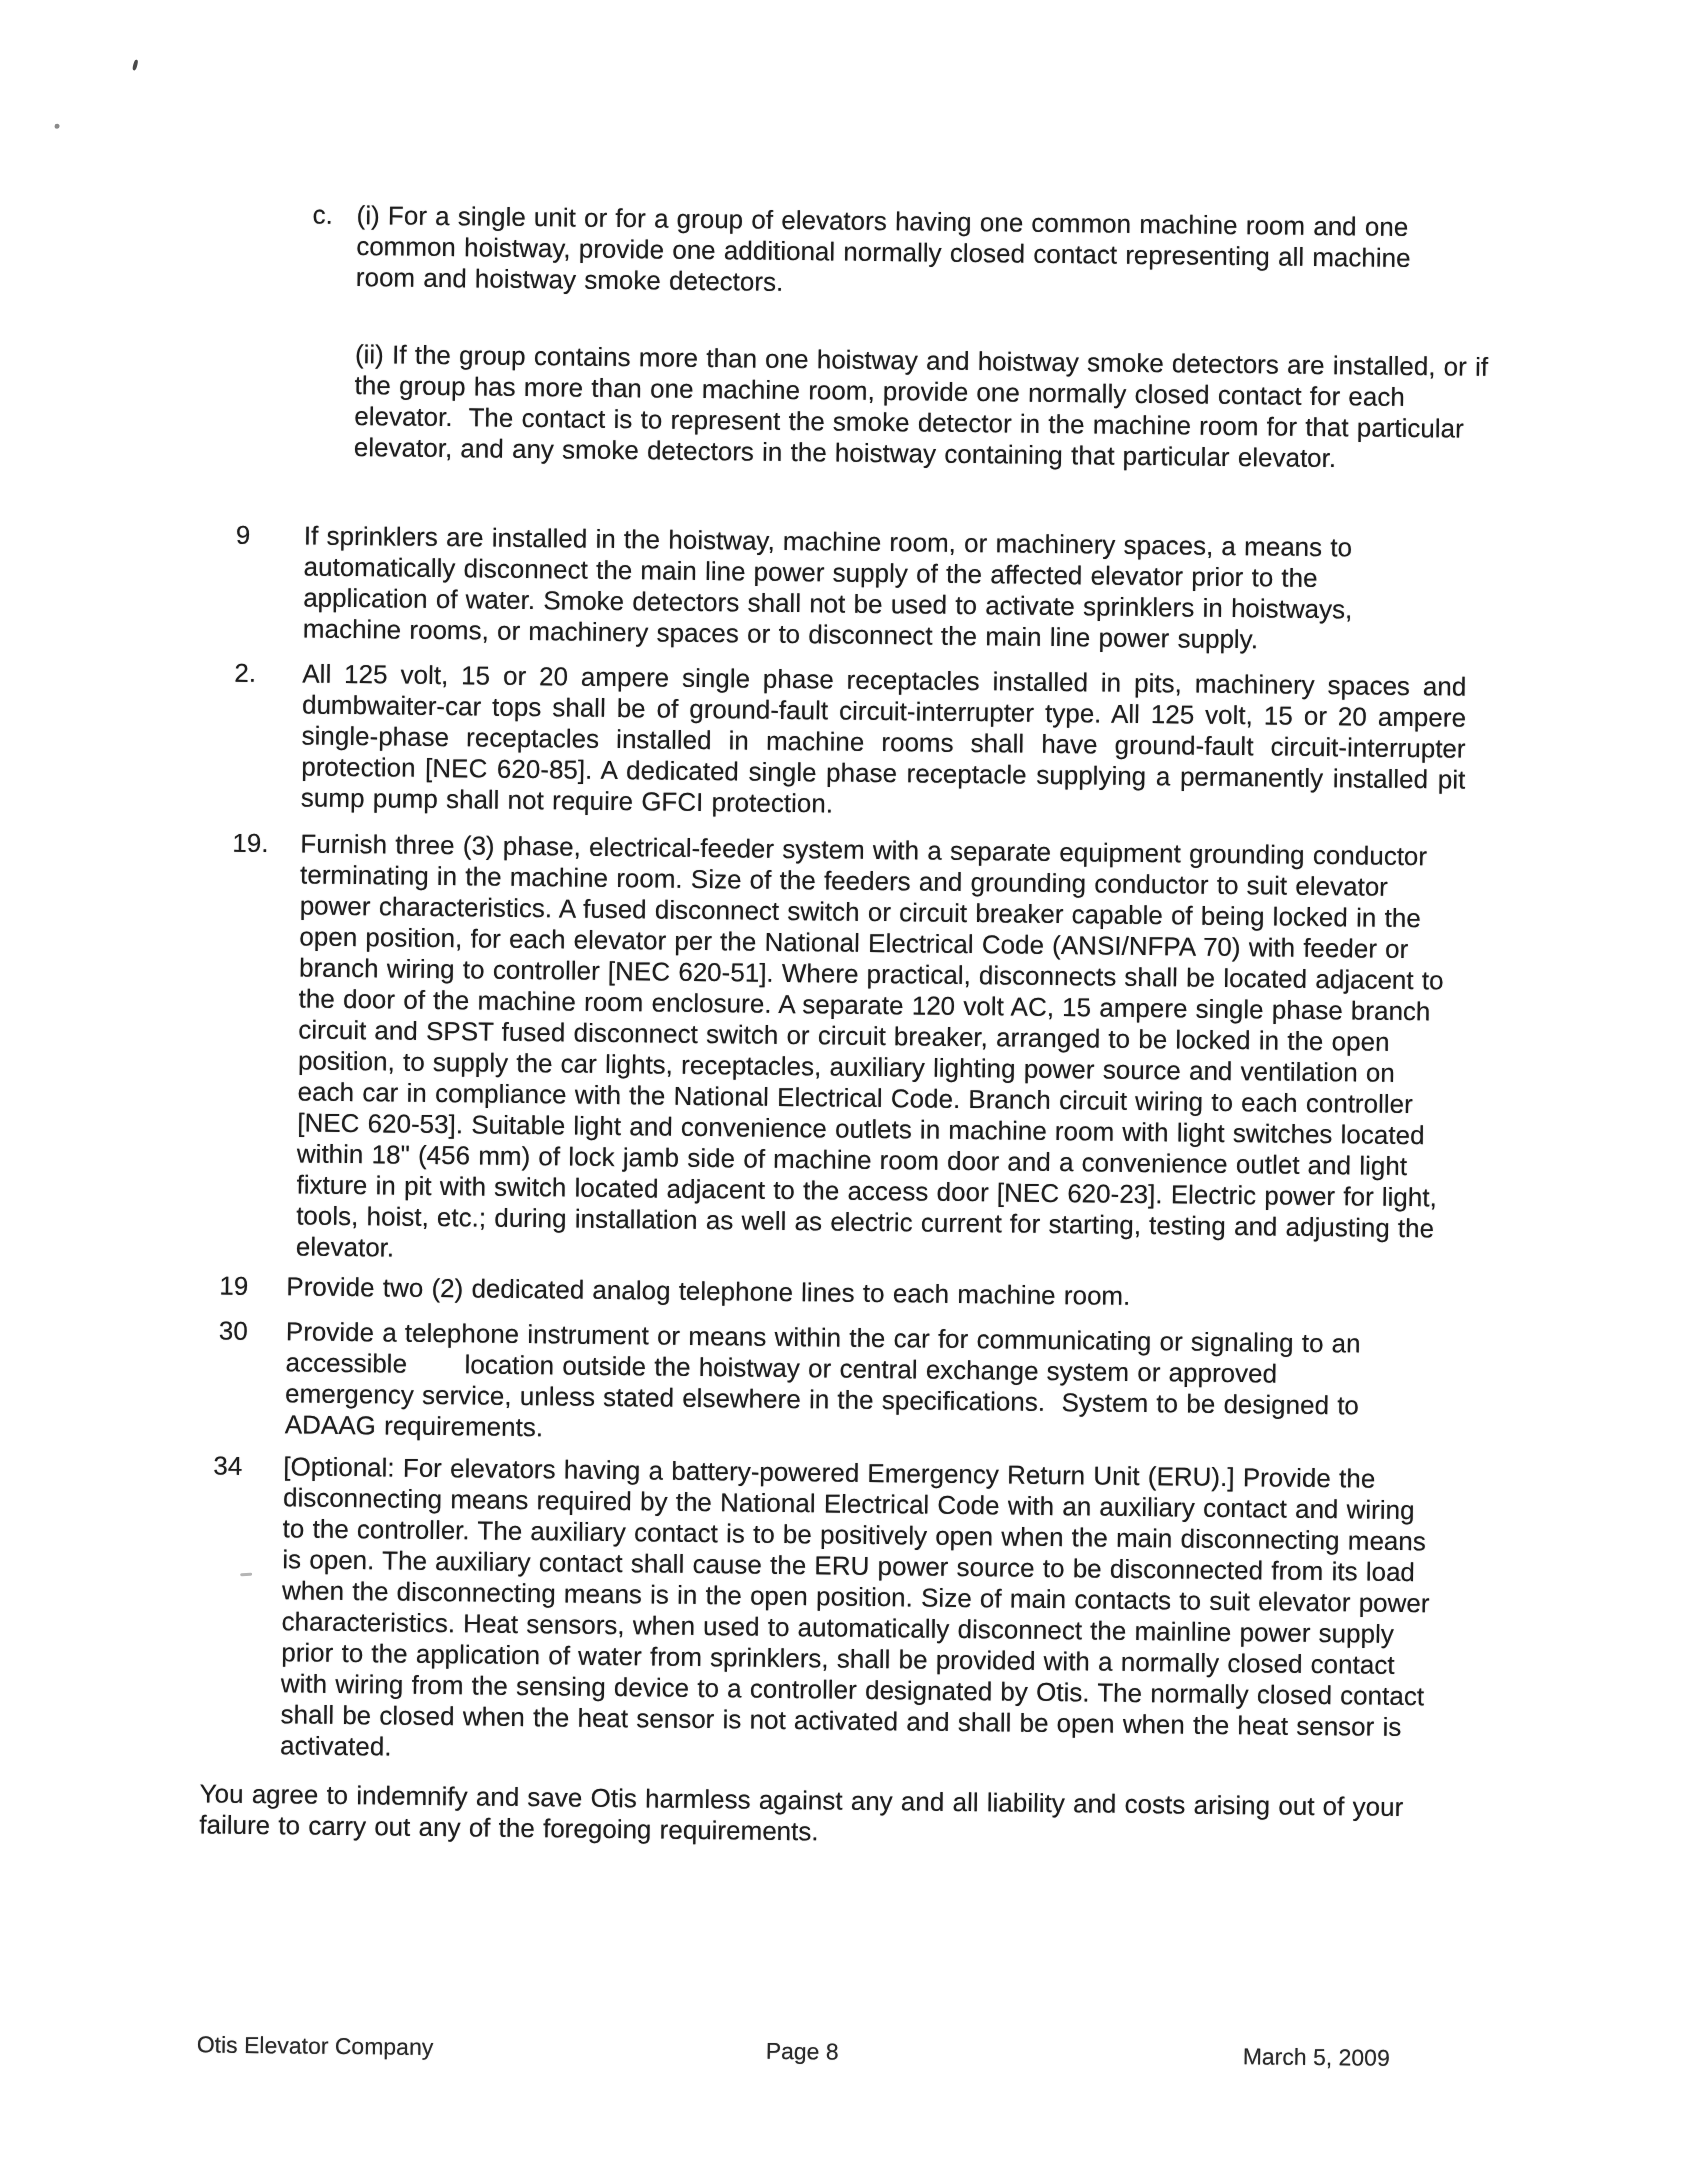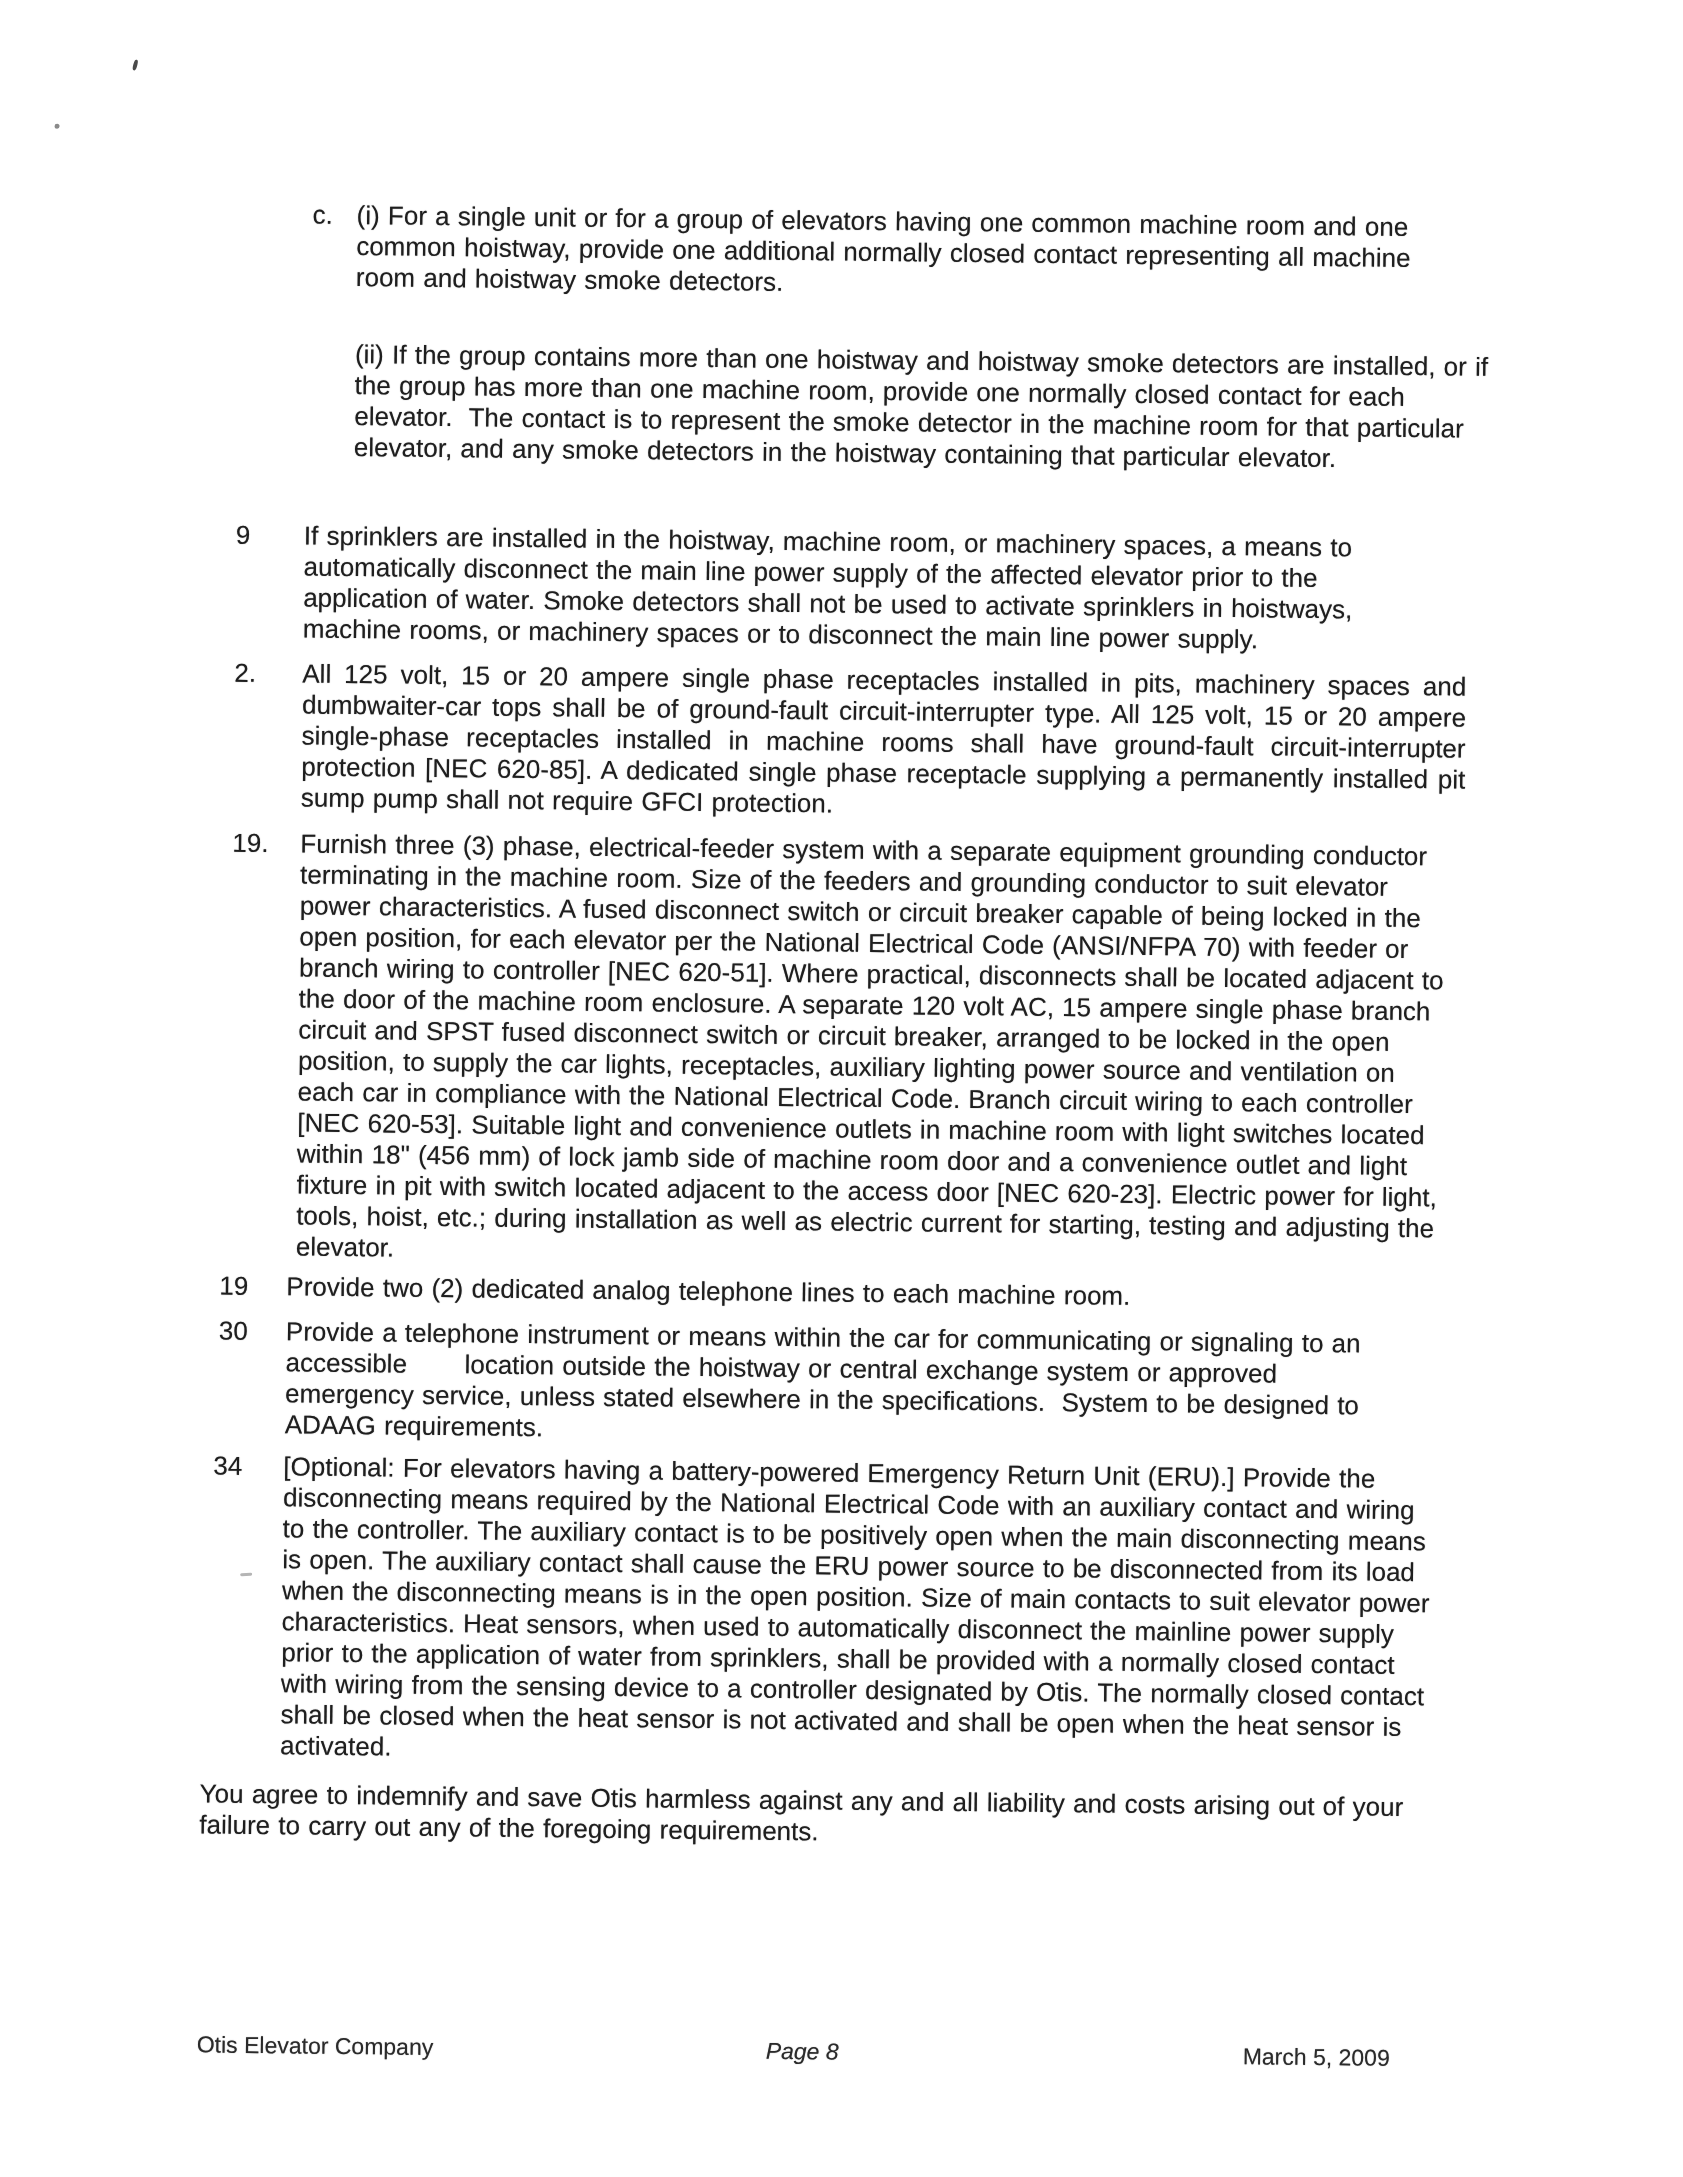--- a/index.html
+++ b/index.html
@@ -49,21 +49,21 @@
   
   .foot {
     position: absolute;
     font-size: 23px;
     line-height: 28px;
     color: #2a2a2a;
     text-shadow: 0 0 1px rgba(40,40,40,.5);
     white-space: nowrap;
   }
   .foot-company { left: 220px;  top: 2028px; }
-  .foot-page    { left: 789px;  top: 2028px; font-style: italic; }
+  .foot-page    { left: 789px;  top: 2028px; }
   .foot-date    { left: 1266px; top: 2028px; }
   
   .speck { position: absolute; }
   .speck-tick { left: 134px; top: 58px; width: 4px; height: 11px;
                 background: #4a4a4a; border-radius: 45%; transform: rotate(14deg); }
   .speck-dot  { left: 56px; top: 123px; width: 5px; height: 5px;
                 background: #8a8a8a; border-radius: 50%; }
   .speck-dash { left: 258px; top: 1570px; width: 12px; height: 3px;
                 background: #b5b5b5; transform: rotate(-4deg); border-radius: 2px; }
 </style>

